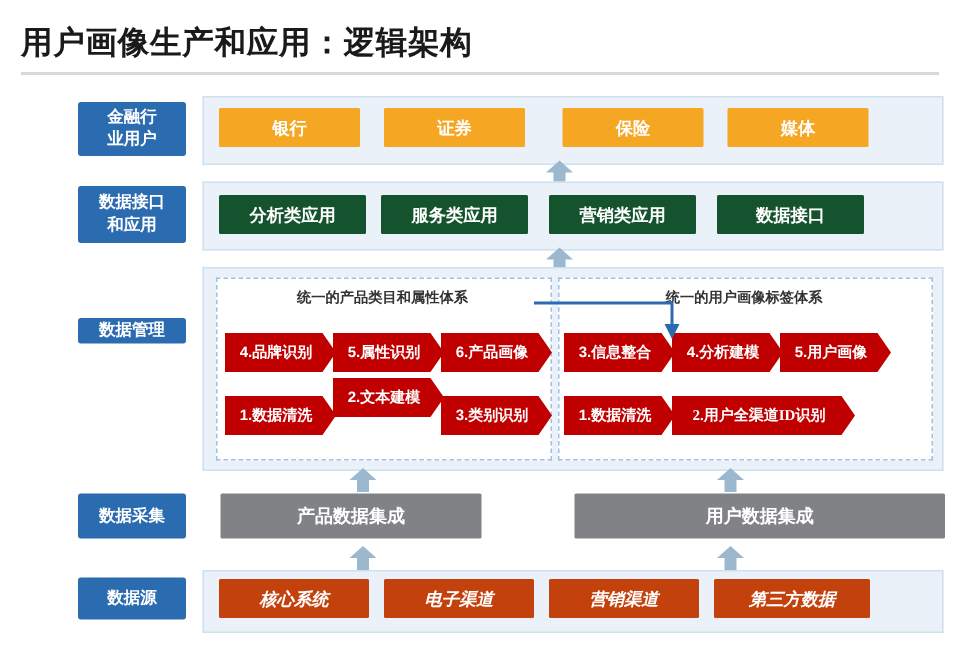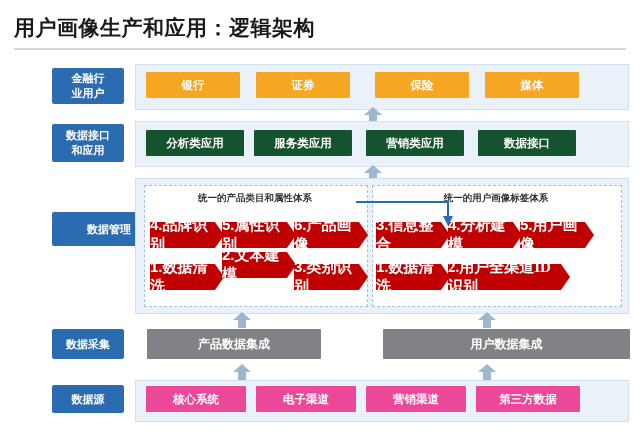--- a/index.html
+++ b/index.html
@@ -30,39 +30,39 @@
 
   
   .box{
     position:absolute;
     display:flex;align-items:center;justify-content:center;
     font-size:11.5px;font-weight:bold;color:#fff;
     text-align:center;border-radius:1px;
   }
   .orange{background:#f5a623;color:#fff;}
   .blue{background:#14532d;color:#fff;}
-  .green{background:#ec4899;color:#fff;}
+  .green{background:#c2410c;color:#fff;font-style:italic;}
   .gray{background:#808285;color:#fff;font-size:12px;}
 
   
   .panel{
     position:absolute;background:#eaf1f8;border:1px solid #cfe0ef;
   }
   .subpanel{
     position:absolute;background:#ffffff;border:1px dashed #9fc0de;
   }
   .subtitle{
     position:absolute;font-size:9.5px;color:#333;font-weight:bold;text-align:center;
   }
 
   
   .chev{
     position:absolute;height:26px;
     background:#c00000;
-    color:#fff;font-size:15px;font-weight:bold;
+    color:#fff;font-size:10px;font-weight:bold;
     display:flex;align-items:center;justify-content:center;
     clip-path:polygon(0 0, calc(100% - 9px) 0, 100% 50%, calc(100% - 9px) 100%, 0 100%);
     padding-right:6px;box-sizing:border-box;
   }
 
   
   .uparrow{
     position:absolute;width:18px;
   }
   .uparrow .stem{
@@ -82,21 +82,21 @@
 <div class="title-rule"></div>
 
 <div class="rowlabel" style="top:68px;height:36px;">
   <span style="white-space:pre-line;">金融行
 业用户</span>
 </div>
 <div class="rowlabel" style="top:124px;height:38px;">
   <span style="white-space:pre-line;">数据接口
 和应用</span>
 </div>
-<div class="rowlabel" style="top:212px;height:34px;padding-left:21px;">
+<div class="rowlabel" style="top:212px;height:17px;">
   <span>数据管理</span>
 </div>
 <div class="rowlabel" style="top:329px;height:30px;">
   <span>数据采集</span>
 </div>
 <div class="rowlabel" style="top:385px;height:28px;">
   <span>数据源</span>
 </div>
 
 <div class="panel" style="left:135px;top:64px;width:492px;height:44px;"></div>

